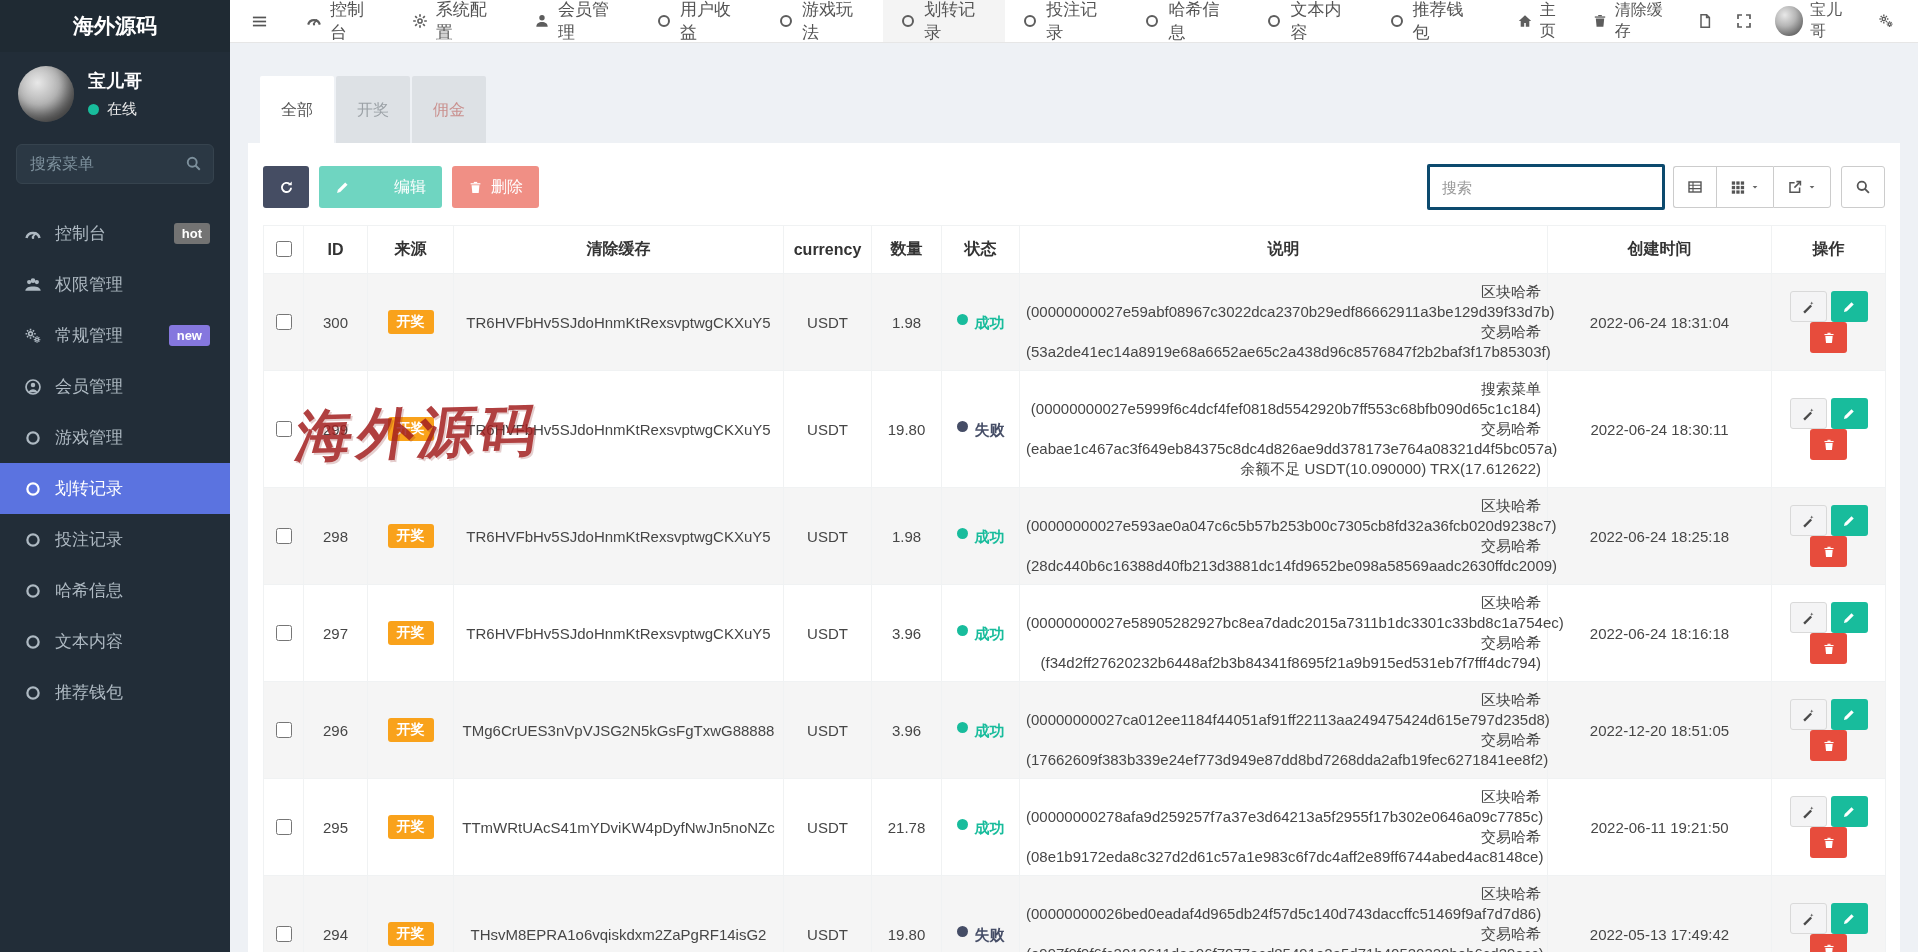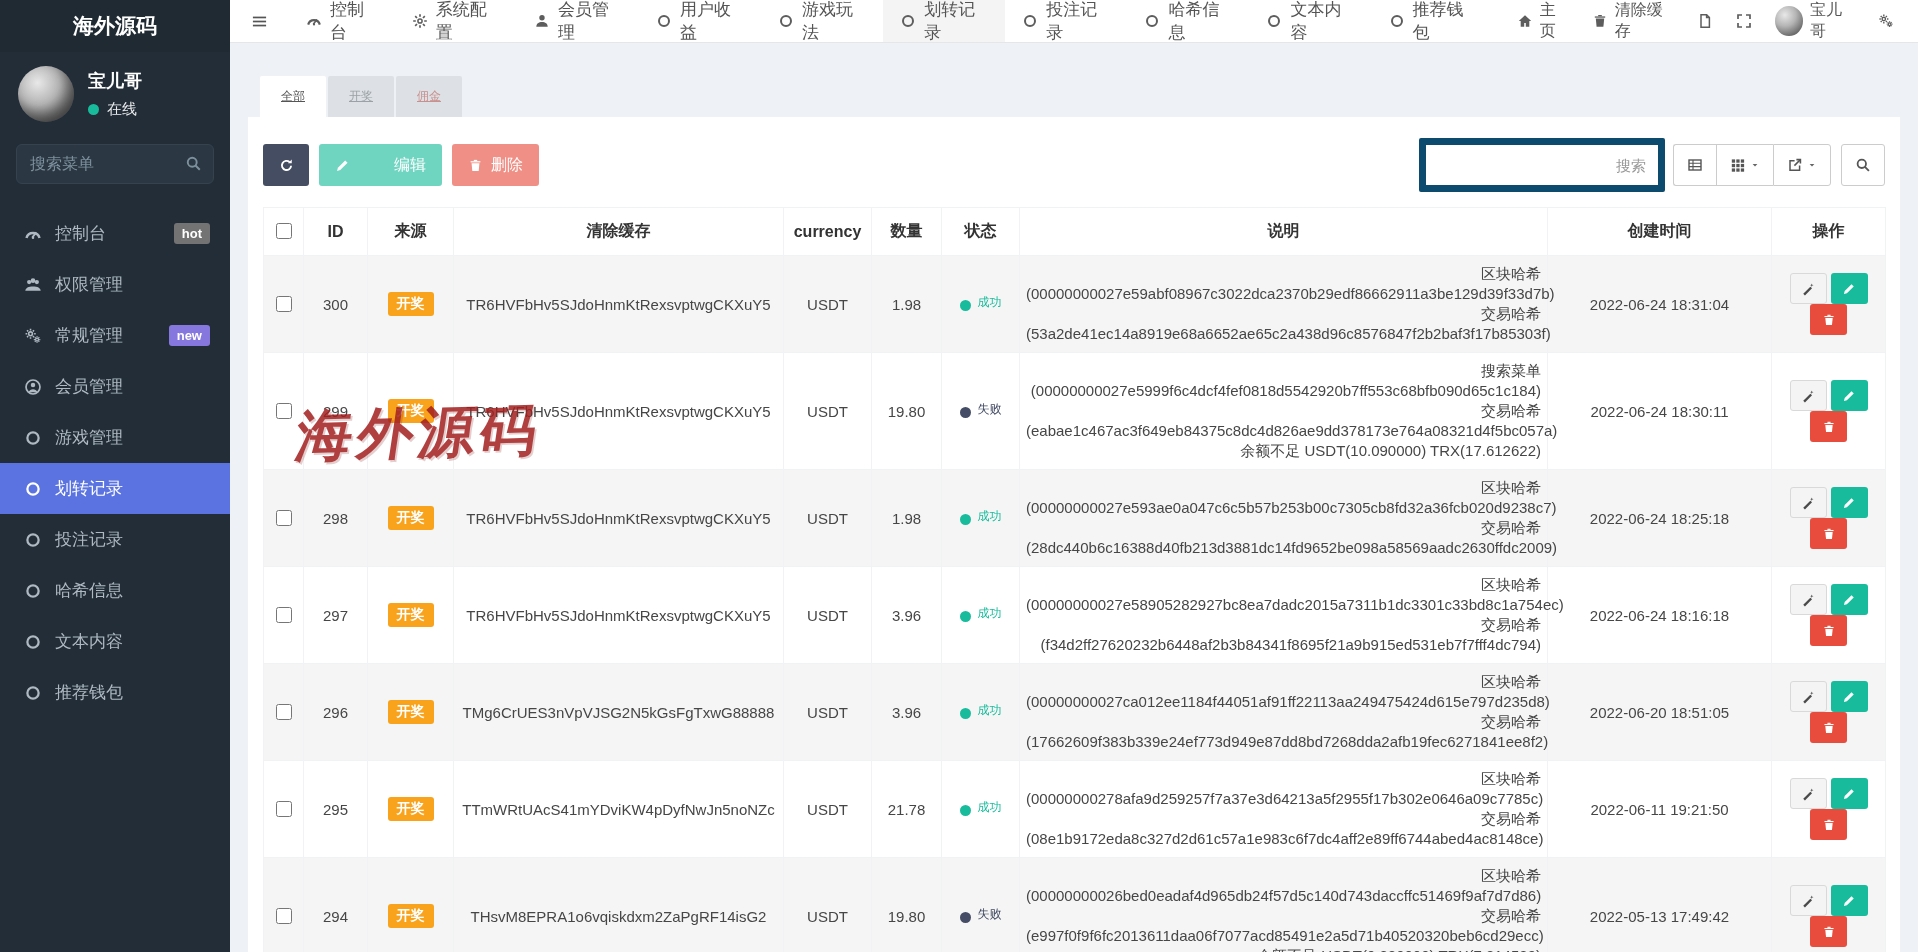--- a/index.html
+++ b/index.html
@@ -38,51 +38,51 @@
   .tnav .ic{font-size:16px;color:#5d5d5d;}
   .tnav.active{background:#f4f4f4;}
   .tb-right{margin-left:auto;display:flex;align-items:center;padding-right:24px;}
   .tb-item{display:flex;align-items:center;gap:7px;margin-left:23px;color:#555;font-size:16px;cursor:pointer;}
   .tb-item .ic{font-size:16px;color:#5d5d5d;}
   .tb-avatar{width:30px;height:30px;border-radius:50%;
     background:radial-gradient(circle at 35% 30%,#e8e8e8 0%,#b5b5b5 40%,#6e6e6e 75%,#4a4a4a 100%);}
   
   .content{padding:33px 18px 0;flex:1;}
   .tabs{display:flex;padding-left:12px;}
-  .tab{height:41px;line-height:41px;padding:0 21px;font-size:12px;margin-right:2px;border-radius:2px 2px 0 0;cursor:pointer;
-    background:#dde1e5;color:#9ba1a6;text-decoration:underline;}
+  .tab{height:41px;line-height:41px;padding:13px 21px;font-size:16px;margin-right:2px;border-radius:2px 2px 0 0;cursor:pointer;
+    background:#dde1e5;color:#9ba1a6;}
   .tab.active{background:#fff;color:#555;}
   .tab.warm{color:#c9908e;}
   .panel{background:#fff;padding:21px 15px 0;min-height:640px;}
   .toolbar{display:flex;align-items:center;margin-bottom:15px;}
   .btn{height:42px;border:none;border-radius:3px;color:#fff;font-size:16px;display:inline-flex;align-items:center;gap:8px;
     padding:0 16px;margin-right:10px;cursor:pointer;font-family:inherit;}
   .btn .ic{font-size:15px;}
   .btn-refresh{width:46px;justify-content:center;padding:0;background:#454d63;}
   .btn-edit{background:#18bc9c;opacity:.62;gap:44px;}
   .btn-del{background:#e74c3c;opacity:.62;}
   .toolbar-right{margin-left:auto;display:flex;align-items:center;}
-  .search-input{width:208px;height:40px;border:7px solid #0c4a6e;border-radius:2px;font-size:15px;padding:0 12px;color:#555;outline:none;font-family:inherit;text-align:right;}
+  .search-input{width:208px;height:40px;border:3px solid #0c4a6e;border-radius:2px;font-size:15px;padding:0 12px;color:#555;outline:none;font-family:inherit;}
   .search-input::placeholder{color:#999;}
   .btn-group{display:flex;margin-left:8px;}
   .btn-group button, .lone{height:42px;background:#fff;border:1px solid #ccc;color:#555;display:inline-flex;align-items:center;justify-content:center;
     gap:4px;padding:0 13px;cursor:pointer;font-family:inherit;}
   .btn-group button{border-right:none;}
   .btn-group button:first-child{border-radius:3px 0 0 3px;}
   .btn-group button:last-child{border-right:1px solid #ccc;border-radius:0 3px 3px 0;}
   .btn-group .ic,.lone .ic{font-size:16px;}
   .btn-group .caret{font-size:10px;color:#666;}
   .lone{margin-left:10px;border-radius:3px;}
   
   table.grid{width:100%;border-collapse:collapse;table-layout:fixed;}
   .grid th{font-size:16px;font-weight:bold;color:#333;padding:12px 6px;border:1px solid #f0f2f3;background:#fff;}
   .grid td{font-size:15px;color:#464646;padding:8px 6px;border:1px solid #f0f2f3;text-align:center;vertical-align:middle;}
   .grid tr.striped td{background:#f5f5f5;}
   .badge-source{display:inline-block;background:#f9a21b;color:#fff;font-size:14px;font-weight:bold;padding:3px 9px;border-radius:3px;}
-  .status{display:inline-flex;align-items:flex-end;gap:7px;font-size:12px;font-weight:400;}
+  .status{display:inline-flex;align-items:flex-start;gap:7px;font-size:15px;font-weight:700;}
   .sdot{width:11px;height:11px;border-radius:50%;display:inline-block;}
   .desc-line{line-height:20px;text-align:right;}
   .actions button{width:37px;height:31px;border-radius:3px;border:none;display:inline-flex;align-items:center;justify-content:center;
     margin:0 2px;cursor:pointer;font-size:14px;}
   .act-detail{background:#f4f4f5;border:1px solid #d9d9d9 !important;color:#4a4a4a;}
   .act-edit{background:#18bc9c;color:#fff;}
   .act-del{background:#e74c3c;color:#fff;}
   input[type=checkbox]{width:16px;height:16px;cursor:pointer;}
   
   .ic{display:inline-flex;vertical-align:middle;}
@@ -669,21 +669,21 @@
                 <td>USDT</td>
                 <td>3.96</td>
                 <td><span class="status" style="color:#18bc9c">
                     <span class="sdot" style="background:#18bc9c"></span>
                     <span>成功</span>
                   </span></td>
                 <td>
                   <div class="desc-line">区块哈希(00000000027ca012ee1184f44051af91ff22113aa249475424d615e797d235d8)</div>
                   <div class="desc-line">交易哈希(17662609f383b339e24ef773d949e87dd8bd7268dda2afb19fec6271841ee8f2)</div>
                 </td>
-                <td>2022-06-20 18:51:05</td>
+                <td>2022-12-20 18:51:05</td>
                 <td class="actions"><button class="act-detail">
                     <span class="ic">
                       <svg viewBox="0 0 16 16">
                         <path d="M2.6 13.4l8.1-8.1 1.9 1.9-8.1 8.1z" fill="currentColor"></path>
                         <path d="M12.3 1.6l.5 1.5 1.5.5-1.5.5-.5 1.5-.5-1.5-1.5-.5 1.5-.5z" fill="currentColor"></path>
                       </svg>
                     </span>
                   </button><button class="act-edit">
                     <span class="ic">
                       <svg viewBox="0 0 16 16">

